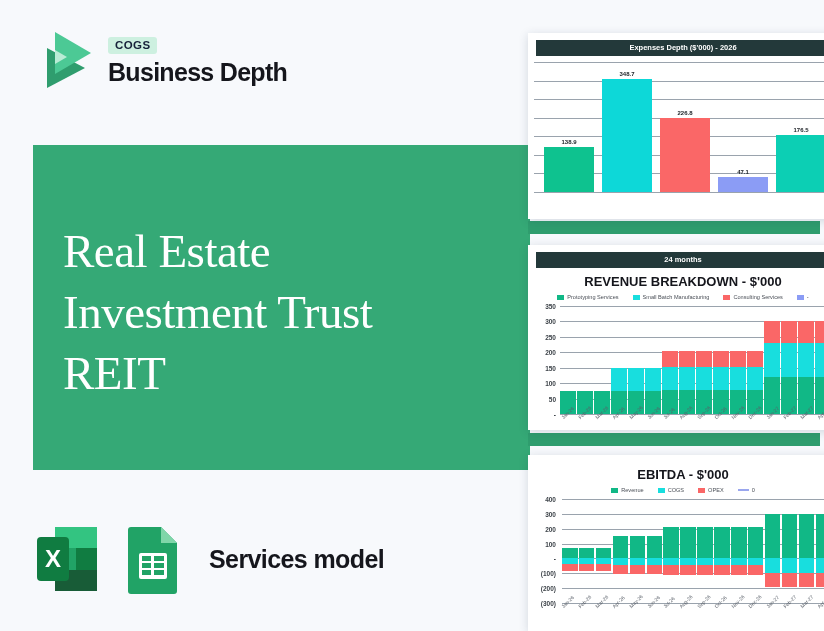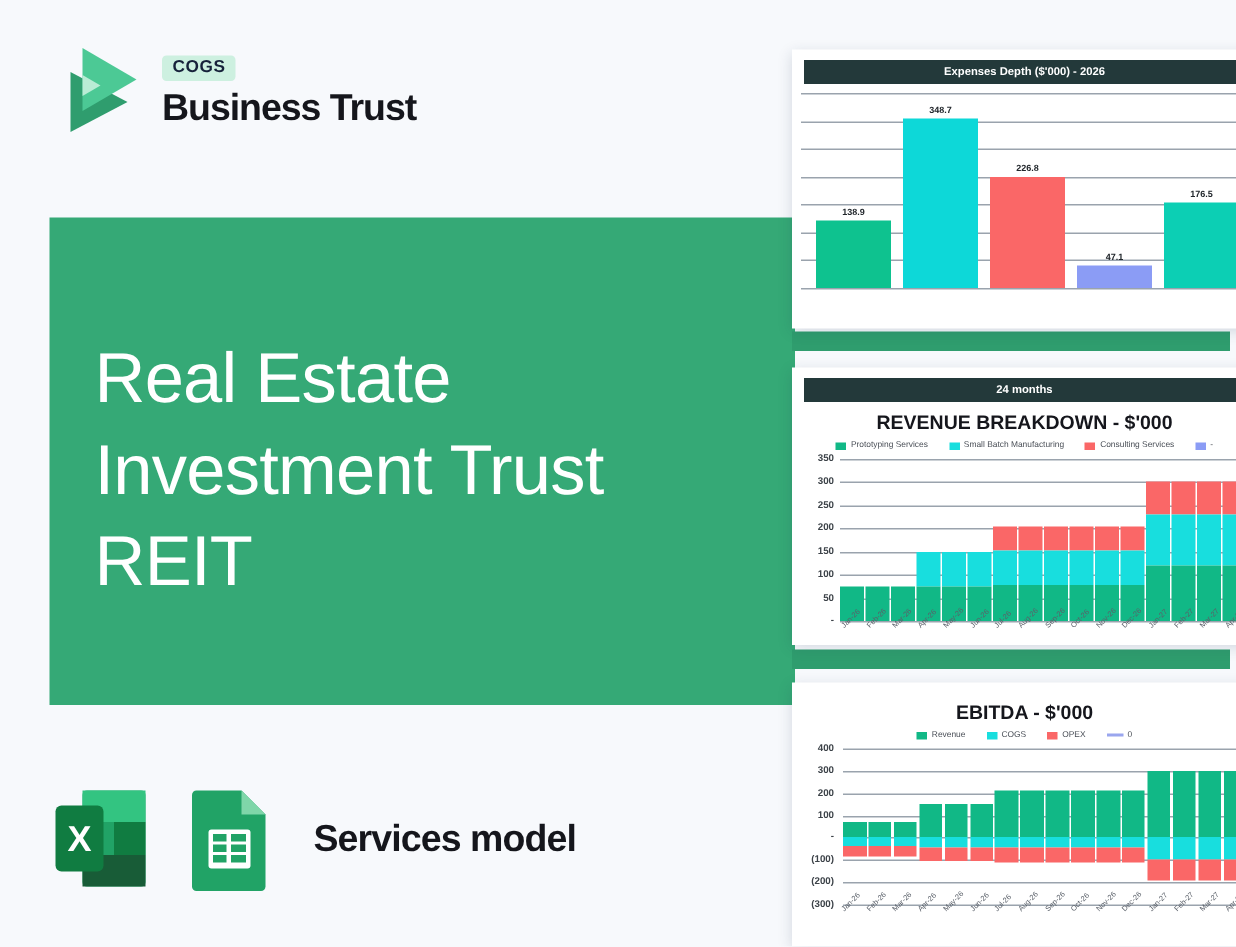--- a/index.html
+++ b/index.html
@@ -40,20 +40,21 @@
   }
   #doc-title {
     position: absolute;
     left: 30px; top: 76px;
     width: 420px;
     color: #ffffff;
     font-size: 47px;
     line-height: 61px;
     font-weight: normal;
     letter-spacing: -0.5px;
+    font-family: Liberation Serif, serif;
   }
 
   
   #file-row { position: absolute; left: 33px; top: 523px; display: flex; align-items: center; gap: 18px; }
   .file-icon { width: 68px; height: 72px; flex: none; }
   #file-label { font-size: 25px; font-weight: bold; color: #15161c; letter-spacing: -0.6px; margin-left: 4px; }
 
   
   #charts-column { position: absolute; left: 528px; top: 0; width: 328px; height: 631px; }
 
@@ -122,21 +123,21 @@
   <div id="brand-lockup">
     <div id="logo-mark">
       <svg width="62" height="66" viewBox="0 0 62 66">
         <path d="M14 20 L52 40 L14 60 Z" fill="#2f9d6e"></path>
         <path d="M22 4 L58 25 L22 46 Z" fill="#4cc995"></path>
         <path d="M22 22 L34 29 L22 36 Z" fill="#b9ecd5"></path>
       </svg>
     </div>
     <div id="brand-text">
       <span id="ready-badge">COGS</span>
-      <span id="brand-name">Business Trust</span>
+      <span id="brand-name">Business Depth</span>
     </div>
   </div>
 
   <div id="title-banner">
     <div id="doc-title">Real Estate Investment Trust REIT</div>
   </div>
 
   <div id="file-row">
     <svg class="file-icon" viewBox="0 0 68 72">
       <rect x="22" y="4" width="42" height="64" rx="3" fill="#21a366"></rect>

